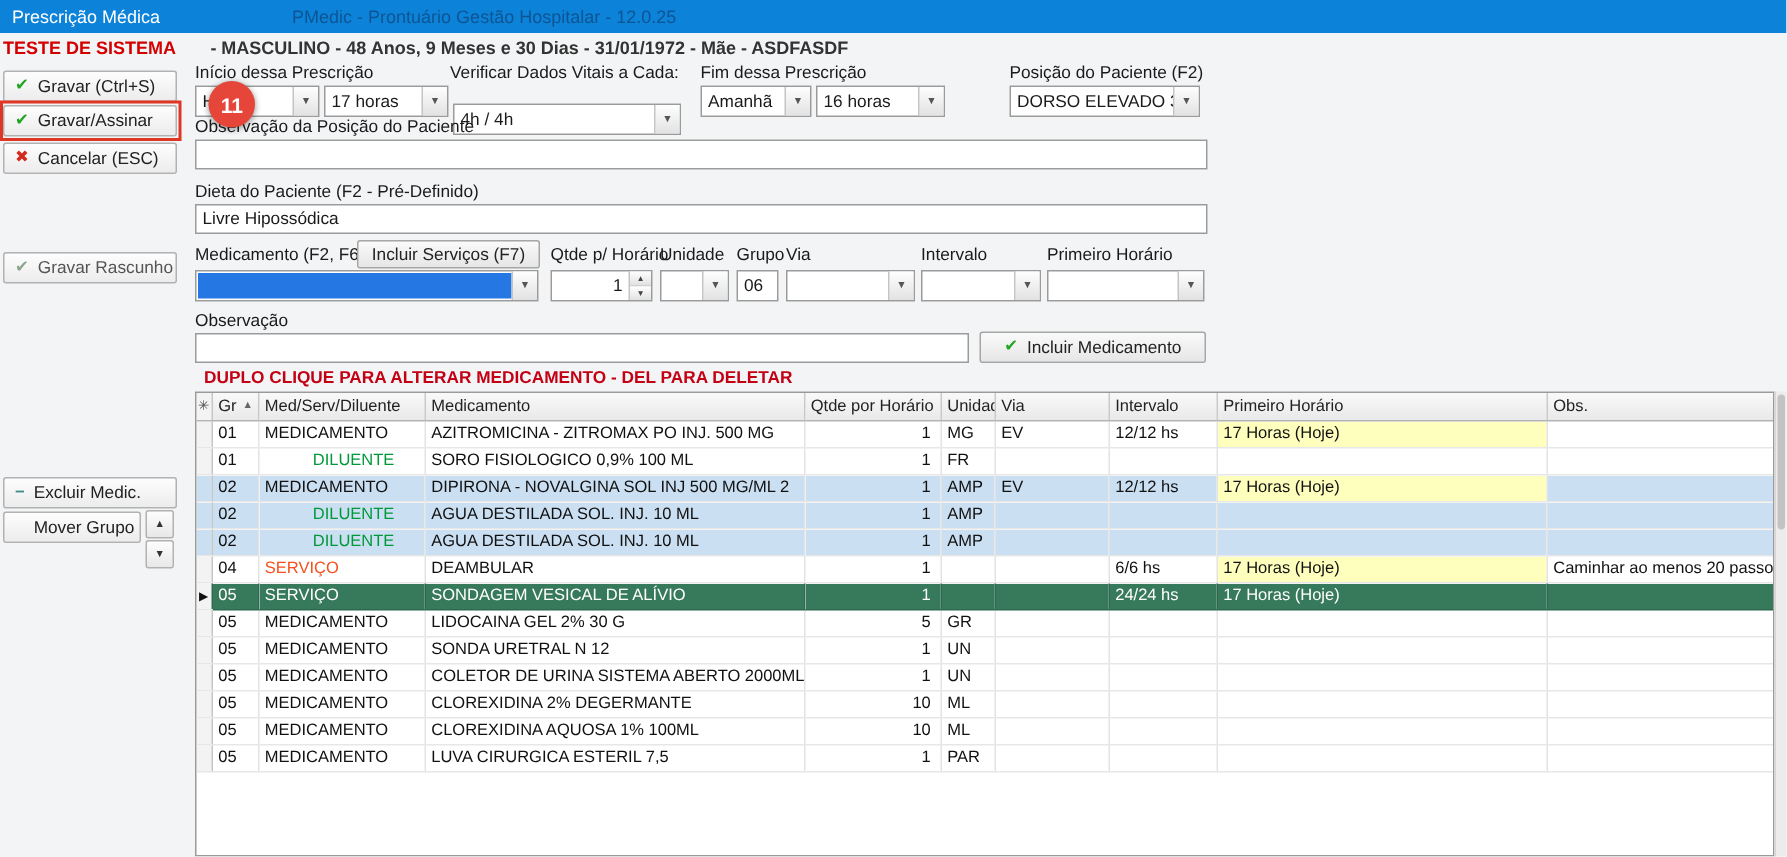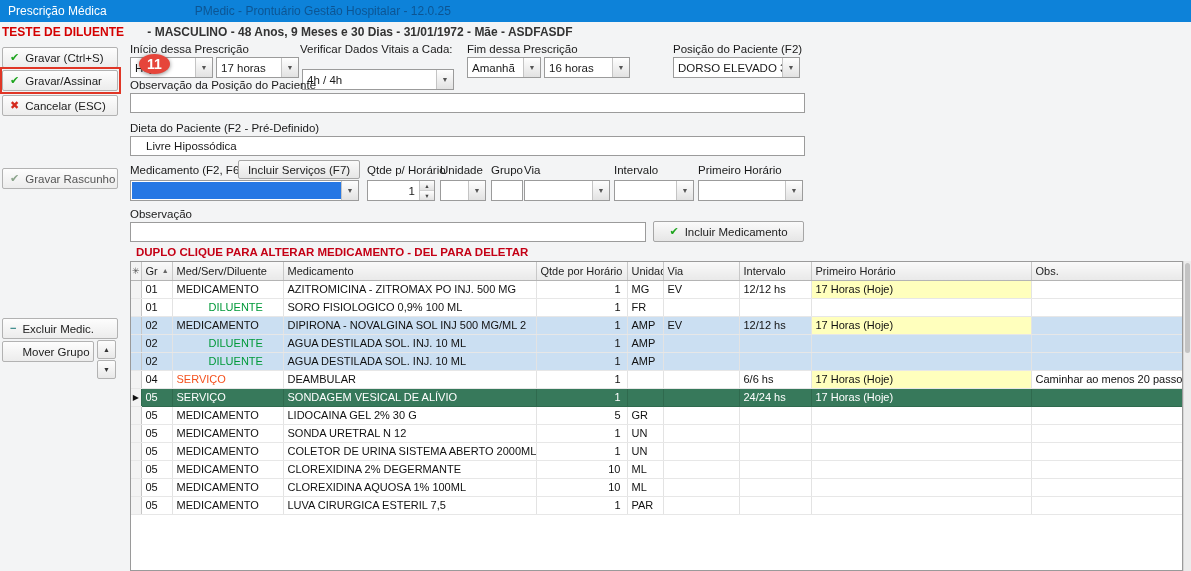--- a/index.html
+++ b/index.html
@@ -36,21 +36,21 @@
   .ic { font-size:11px; line-height:1; }
   .ic.green { color:#1fa51f; font-weight:bold; }
   .ic.graygreen { color:#8ba48b; font-weight:bold; }
   .ic.red { color:#d42a1e; font-weight:bold; }
   .ic.teal { color:#3d8b8b; font-weight:bold; }
   .annotation-box {
     position:absolute; left:0; top:67px; width:121px; height:27px;
     border:2px solid #e03626; pointer-events:none; z-index:40;
   }
   .badge {
-    position:absolute; left:139px; top:54px; width:31px; height:20px;
+    position:absolute; left:139px; top:54px; width:31px; height:31px;
     border-radius:50%; background:var(--badge,#e6453a);
     color:#fff; font-weight:bold; font-size:14px;
     display:flex; align-items:center; justify-content:center;
     box-shadow:0 1px 4px rgba(0,0,0,0.45); z-index:50;
   }
   .arrow-btn {
     position:absolute; left:97px; width:19px; height:19px;
     background:linear-gradient(#fdfdfd,#e8e8e8); border:1px solid #b2b2b2; border-radius:2px;
     display:flex; align-items:center; justify-content:center;
     font-size:7px; color:#333;
@@ -75,21 +75,21 @@
     font-size:7px; color:#555;
   }
   .spin-arrows { width:15px; display:flex; flex-direction:column; border-left:1px solid #c4c4c4; }
   .spin-arrows span {
     flex:1; display:flex; align-items:center; justify-content:center;
     font-size:5.5px; color:#444; background:linear-gradient(#fefefe,#e2e2e2);
   }
   .spin-arrows span:first-child { border-bottom:1px solid #cfcfcf; }
   .tin {
     position:absolute; height:20px; background:#fff; border:1px solid #9b9b9b;
-    font-size:11.5px; padding:0 15px; font-family:inherit; color:#1a1a1a;
+    font-size:11.5px; padding:0 4px; font-family:inherit; color:#1a1a1a;
   }
   .btn {
     position:absolute; background:linear-gradient(#fafafa,#e6e6e6);
     border:1px solid #a6a6a6; border-radius:2px;
     display:flex; align-items:center; justify-content:center; gap:6px;
     font-size:11.5px; color:#222; font-family:inherit; white-space:nowrap;
   }
   .grid-hint {
     position:absolute; left:136px; top:246px;
     color:var(--alert-red,#c40015); font-weight:bold; font-size:11.5px; white-space:nowrap;
@@ -136,21 +136,21 @@
 <body>
 
 <div>
 
   <div class="titlebar">
     <span>Prescrição Médica</span>
     <span class="title-faded">PMedic - Prontuário Gestão Hospitalar - 12.0.25</span>
   </div>
 
   <div class="patient-line">
-    <span class="patient-name">TESTE DE DILUENTE</span>
+    <span class="patient-name">TESTE DE SISTEMA</span>
     <span class="patient-details">- MASCULINO - 48 Anos, 9 Meses e 30 Dias - 31/01/1972 - Mãe - ASDFASDF</span>
   </div>
 
   <button class="sbtn" style="top:47px">
     <span class="ic green">✔</span>
     <span>Gravar (Ctrl+S)</span>
   </button>
   <button class="sbtn" style="top:70px">
     <span class="ic green">✔</span>
     <span>Gravar/Assinar</span>

